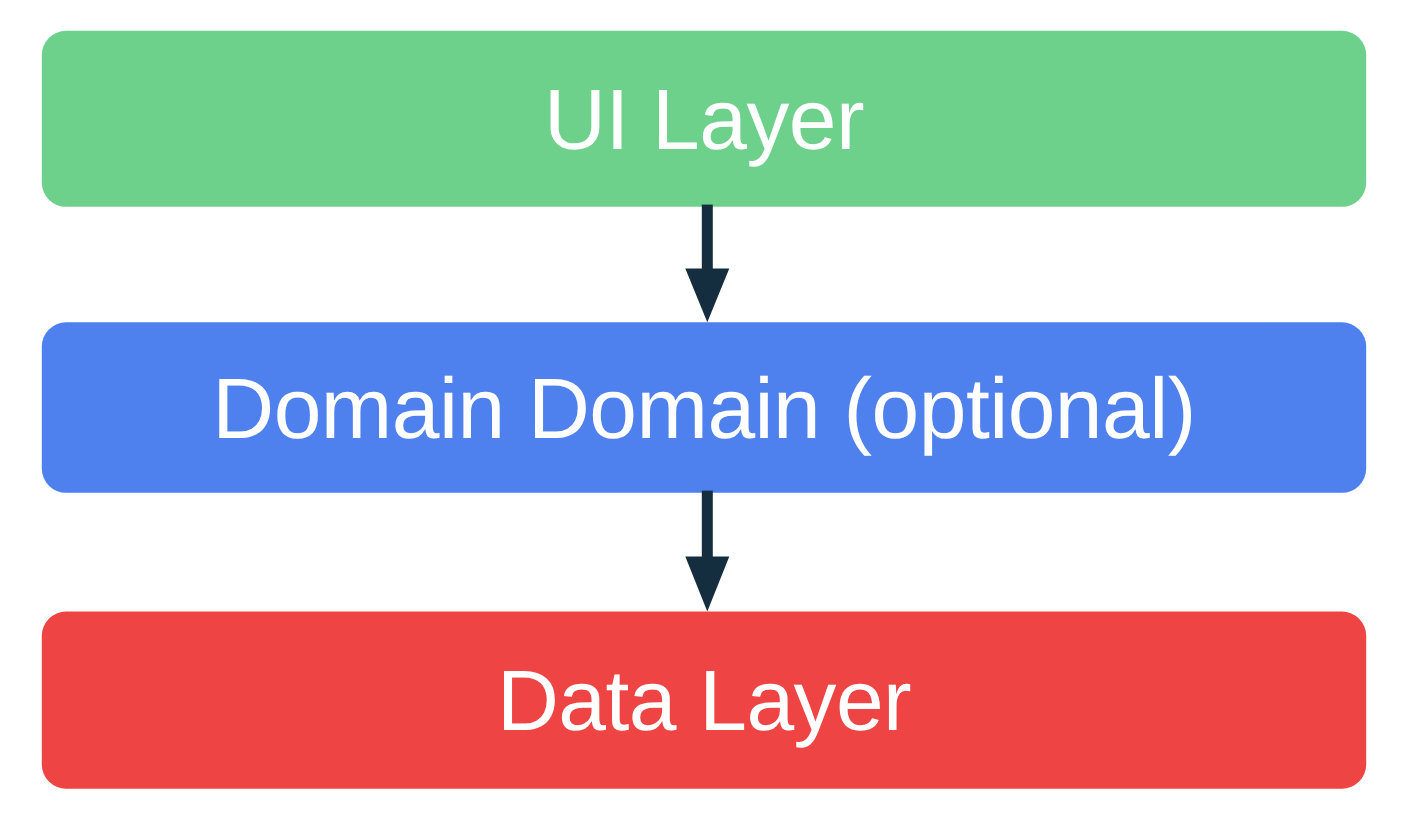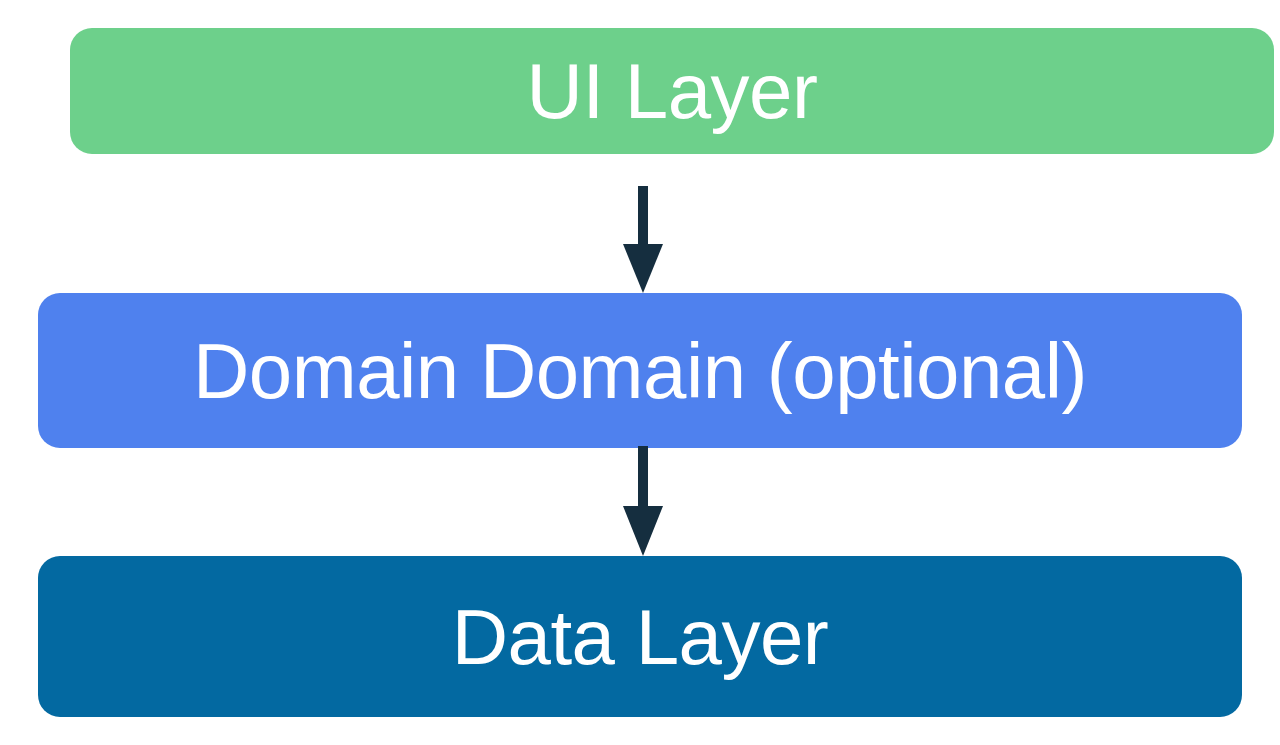--- a/index.html
+++ b/index.html
@@ -39,37 +39,36 @@
     font-weight: 400;
     line-height: 1;
     letter-spacing: -0.5px;
     white-space: nowrap;
     user-select: none;
   }
 
   
   #box-ui {
     top: 28px;
-    height: 126px;
+    height: 160px;
     background: #6DD08B;
-    margin-left: 32px;
   }
 
   
   #box-domain {
     top: 293px;
     height: 155px;
     background: #4F81EE;
   }
 
   
   #box-data {
     top: 556px;
     height: 161px;
-    background: #0369a1;
+    background: #ef4444;
   }
 
   .arrow-svg {
     position: absolute;
     left: 598px;
     width: 90px;
     overflow: visible;
   }
   #arrow-ui-domain { top: 186px; height: 110px; }
   #arrow-domain-data { top: 446px; height: 112px; }

